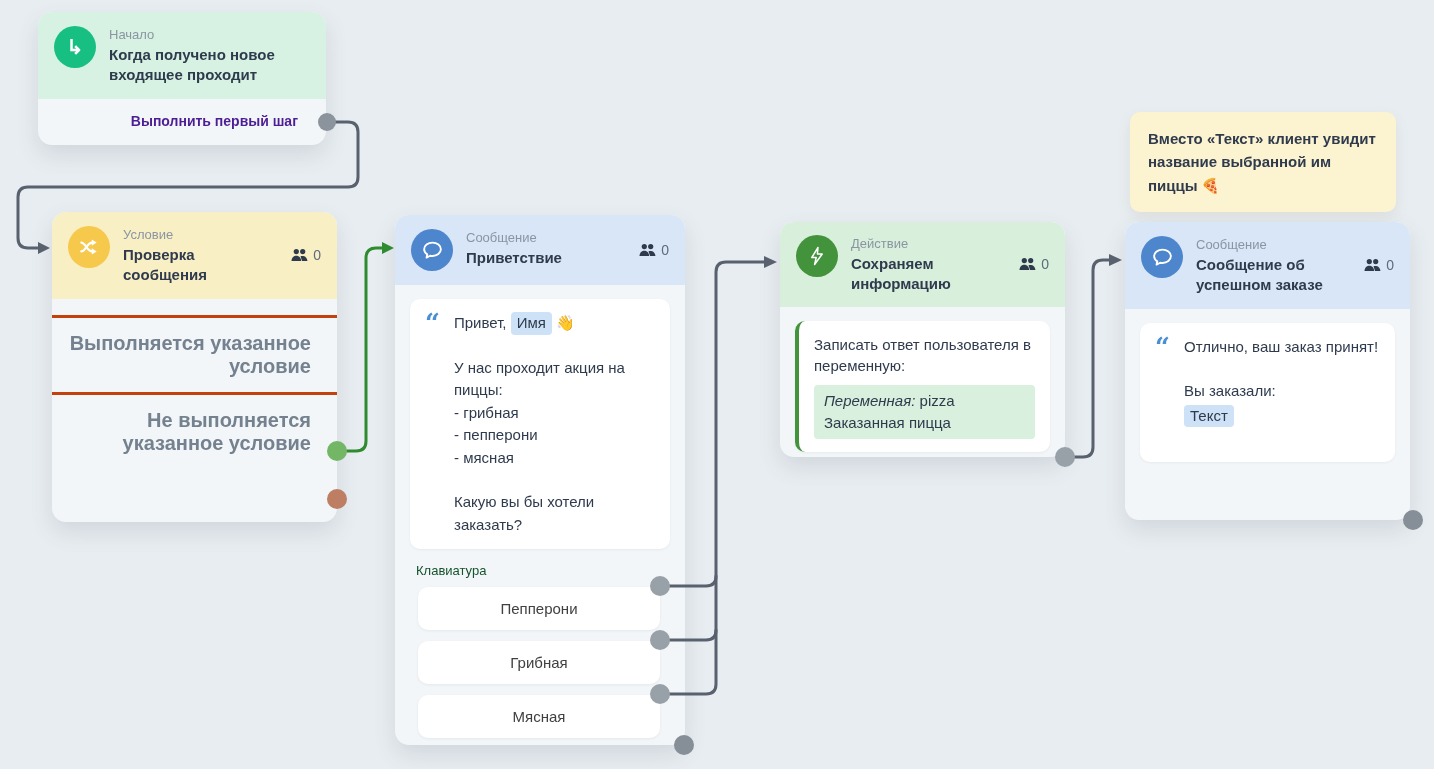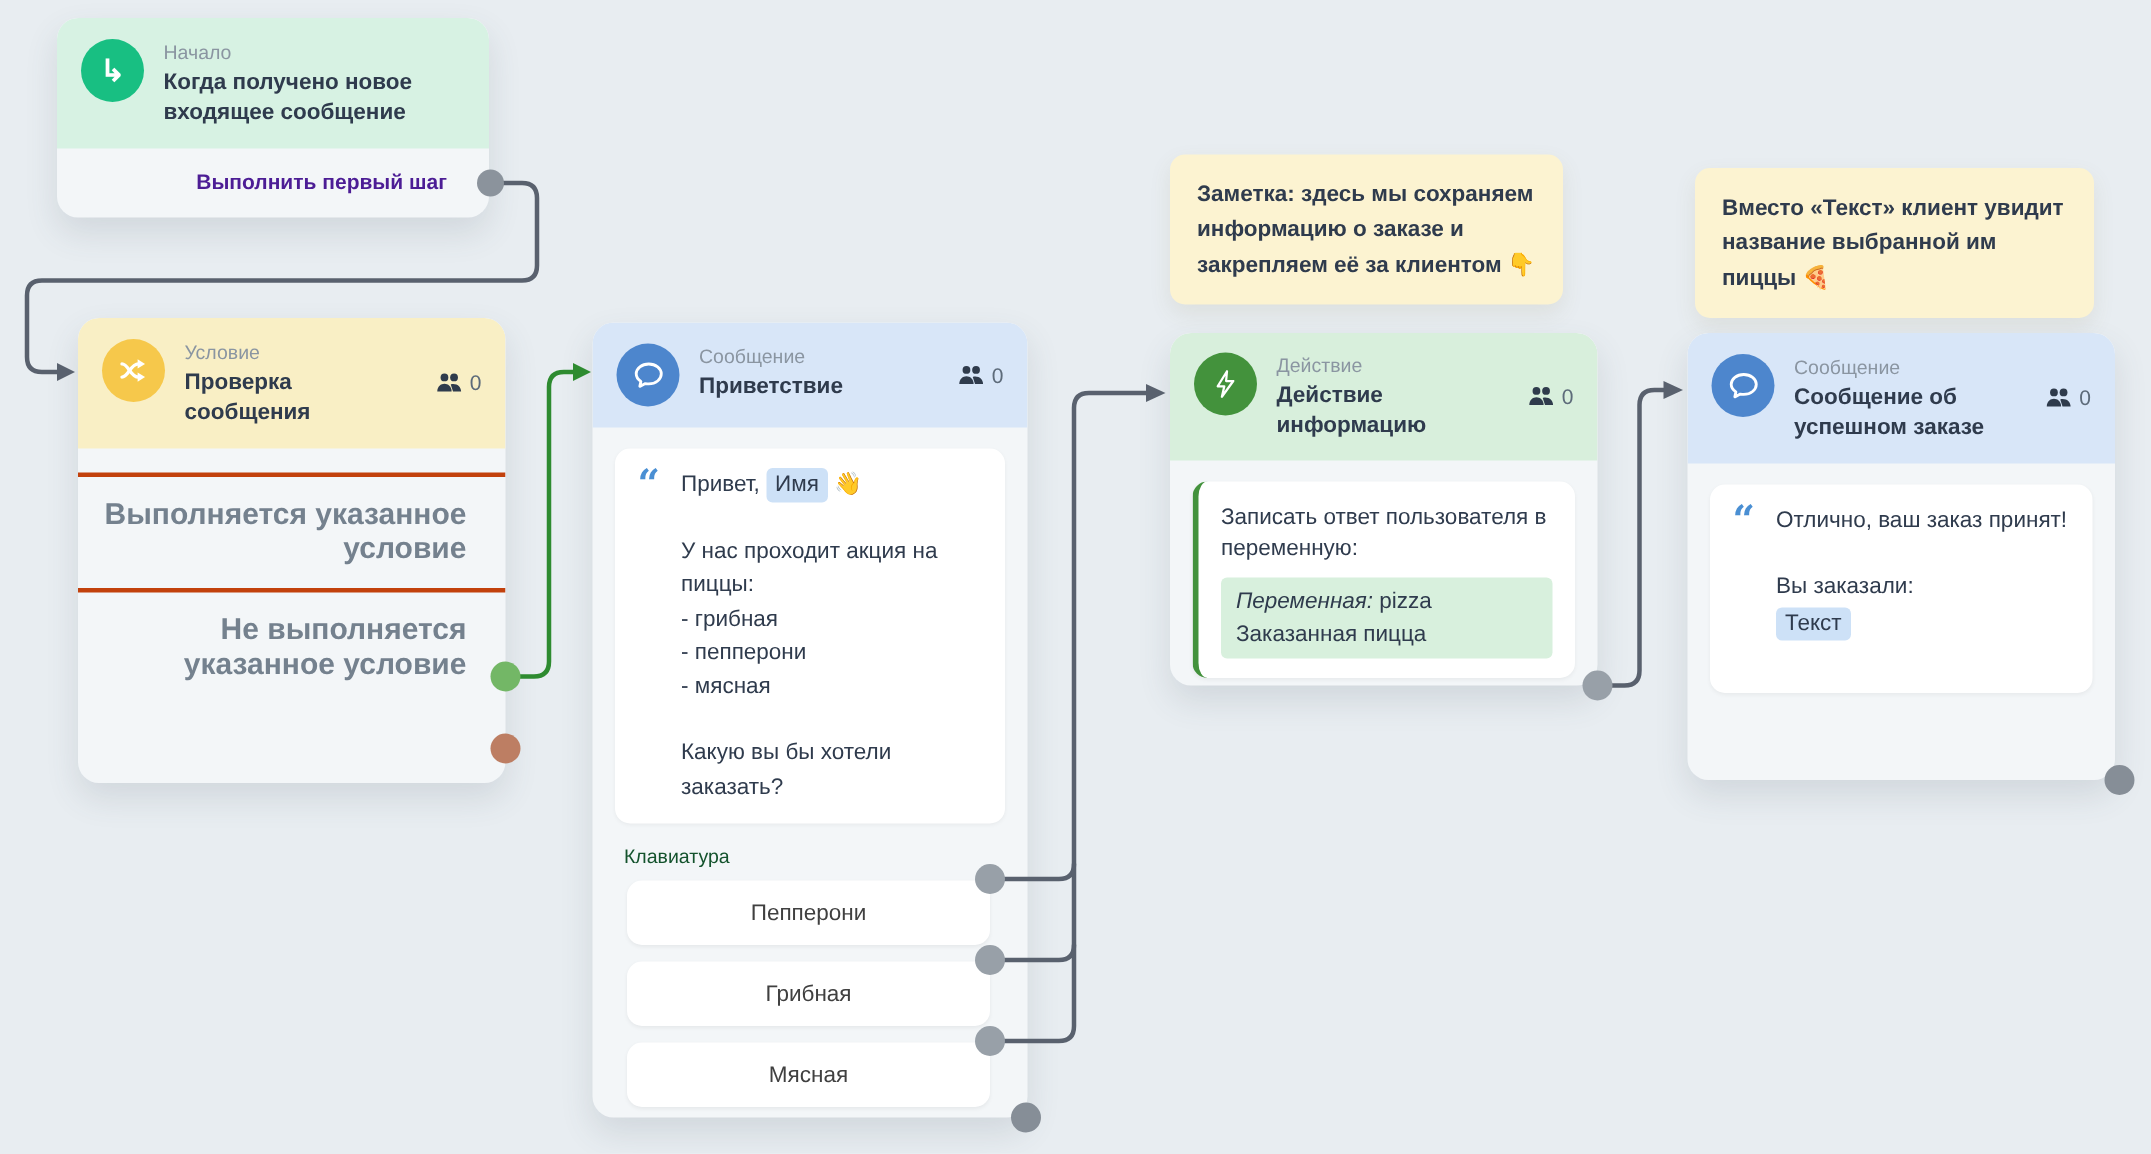--- a/index.html
+++ b/index.html
@@ -61,21 +61,21 @@
 
 <div class="canvas">
 
   <div class="node" style="left:38px;top:12px;width:288px;height:133px;">
     <div class="node-header hdr-green">
       <div class="node-icon ic-green">
         <span>↳</span>
       </div>
       <div class="node-heading">
         <div class="node-type">Начало</div>
-        <div class="node-title" style="max-width:205px;">Когда получено новое входящее сообщение</div>
+        <div class="node-title" style="max-width:205px;">Когда получено новое входящее проходит</div>
       </div>
     </div>
     <div class="start-footer">Выполнить первый шаг</div>
   </div>
 
   <div class="node" style="left:52px;top:212px;width:285px;height:310px;">
     <div class="node-header hdr-yellow">
       <div class="node-icon ic-yellow">
         <svg width="22" height="22" viewBox="0 0 20 20">
           <path d="M3 14 C7 14 8 6 13 6" fill="none" stroke="#fff" stroke-width="2" stroke-linecap="round"></path>
@@ -139,32 +139,31 @@
         </div>
         <div>Какую вы бы хотели заказать?</div>
       </div>
     </div>
     <div class="kb-label">Клавиатура</div>
     <div class="kb-btn">Пепперони</div>
     <div class="kb-btn">Грибная</div>
     <div class="kb-btn">Мясная</div>
   </div>
 
-  <div class="note" style="left:780px;top:103px;width:226px;">Заметка: здесь мы сохраняем информацию о заказе и закрепляем её за клиентом 👇</div>
 
   <div class="node" style="left:780px;top:222px;width:285px;height:235px;">
     <div class="node-header hdr-lightgreen" style="padding:13px 16px;">
       <div class="node-icon ic-forest">
         <svg width="20" height="20" viewBox="0 0 20 20">
           <path d="M11 1.5 L4.8 11.5 H9.2 L7.6 18.5 L15.2 8 H10.4 Z" fill="none" stroke="#fff" stroke-width="1.5" stroke-linejoin="round"></path>
         </svg>
       </div>
       <div class="node-heading">
         <div class="node-type">Действие</div>
-        <div class="node-title" style="max-width:130px;">Действие информацию</div>
+        <div class="node-title" style="max-width:130px;">Сохраняем информацию</div>
       </div>
       <div class="node-badge">
         <svg width="17" height="14" viewBox="0 0 17 14">
           <circle cx="5.3" cy="3.6" r="2.6" fill="#2f3b4c"></circle>
           <circle cx="11.7" cy="3.6" r="2.6" fill="#2f3b4c"></circle>
           <path d="M0.5 13 C0.5 9.6 3 7.8 5.3 7.8 C7.6 7.8 10.1 9.6 10.1 13 Z" fill="#2f3b4c"></path>
           <path d="M9.5 8.3 C11 7.8 13.9 8.1 15 9.5 C16 10.7 16.4 12 16.4 13 L11 13 Z" fill="#2f3b4c"></path>
         </svg>
         <span>0</span>
       </div>

